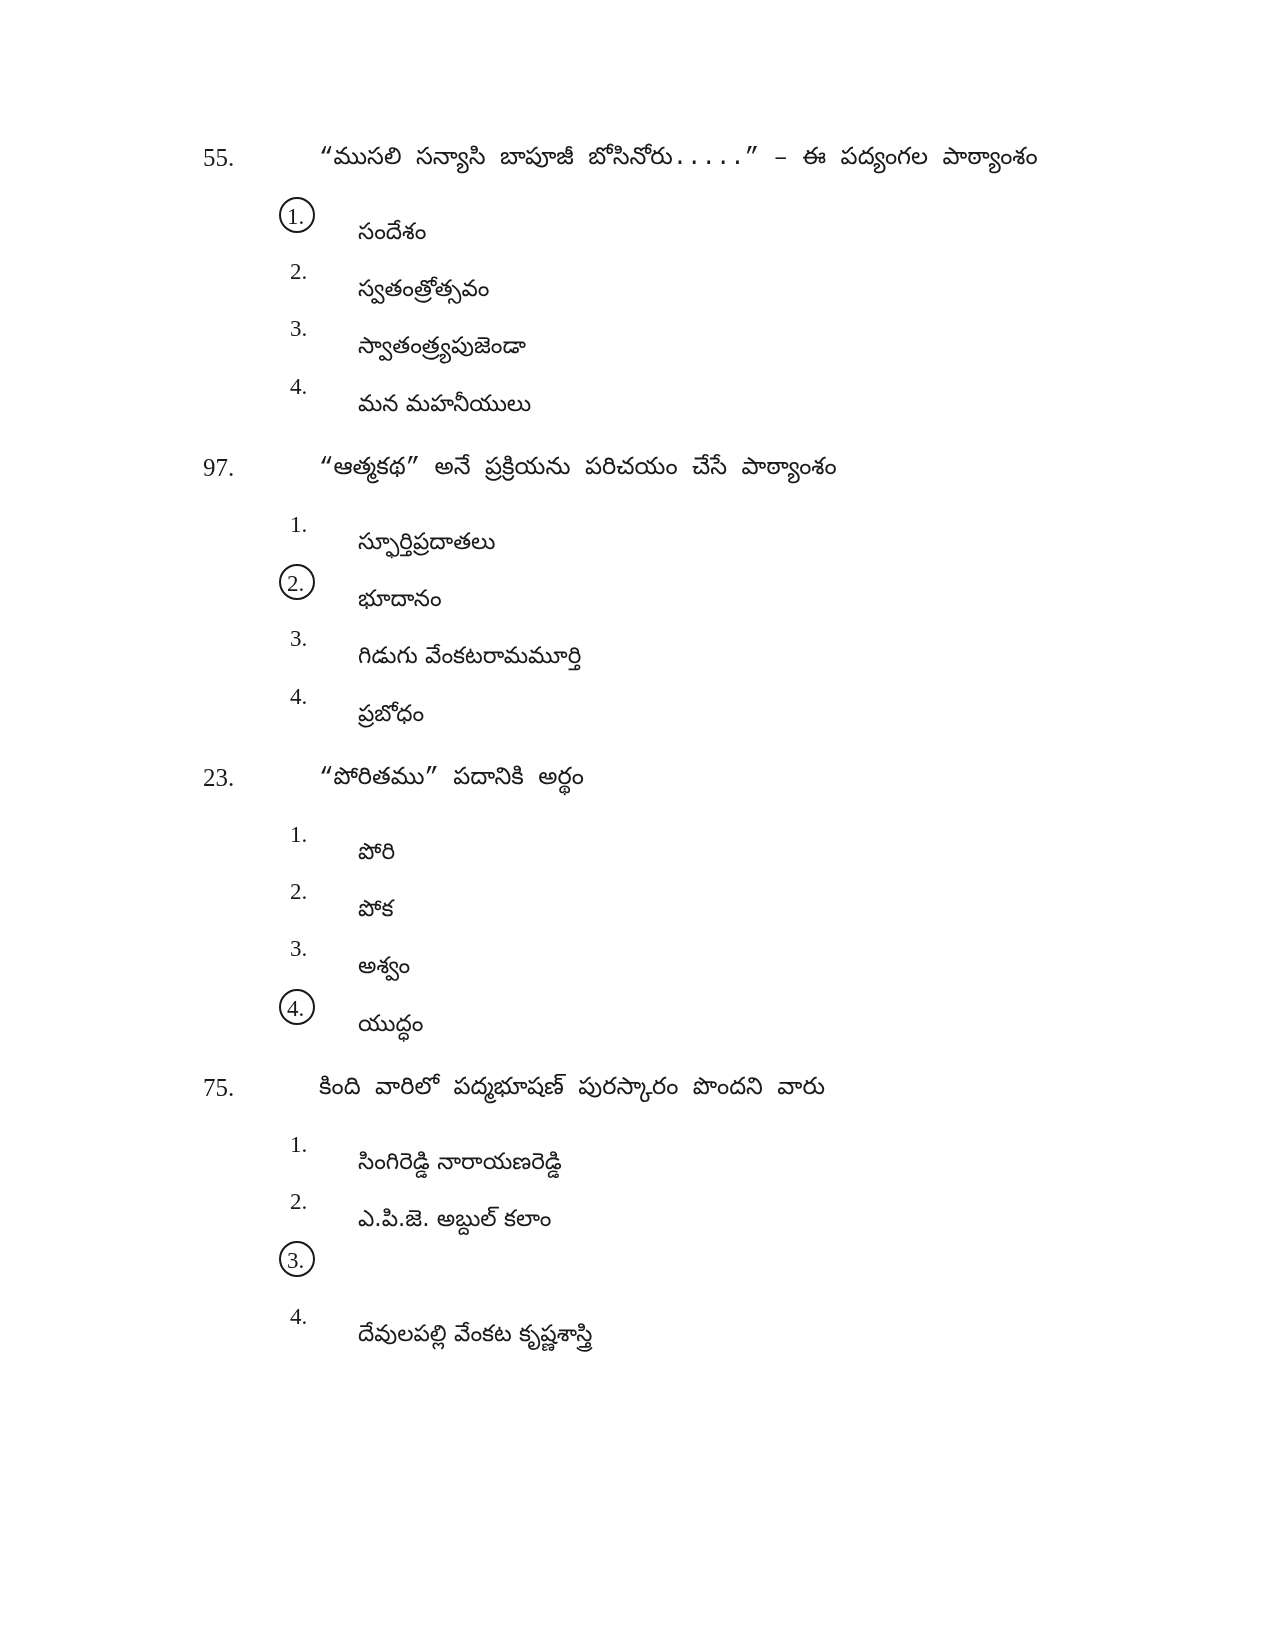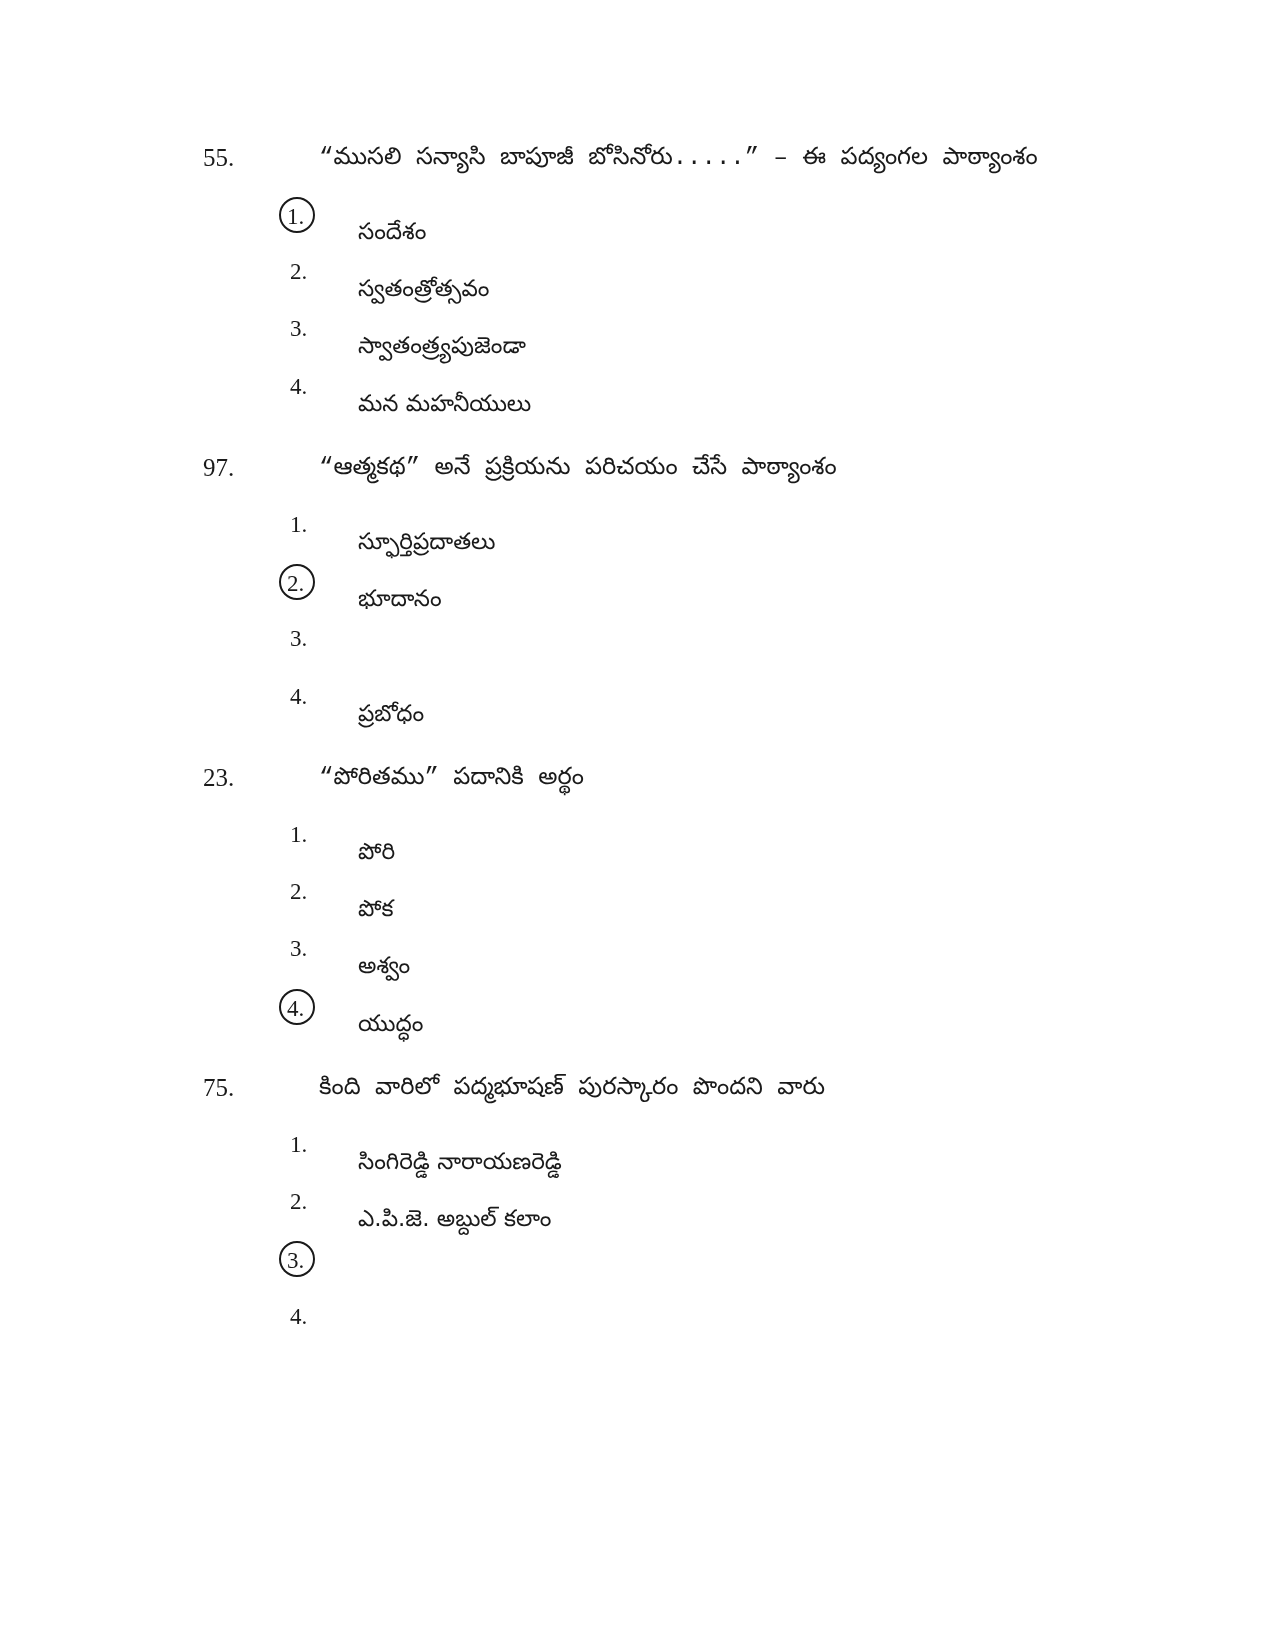--- a/index.html
+++ b/index.html
@@ -70,20 +70,21 @@
   <div class="opt" style="top:57px;">
     <span class="opt-num">1.</span>
     <span class="opt-text">స్ఫూర్తిప్రదాతలు</span>
   </div>
   <div class="opt" style="top:114px;">
     <span class="opt-num circled">2.</span>
     <span class="opt-text">భూదానం</span>
   </div>
   <div class="opt" style="top:171px;">
     <span class="opt-num">3.</span>
+    <span class="opt-text">గిడుగు వేంకటరామమూర్తి</span>
   </div>
   <div class="opt" style="top:229px;">
     <span class="opt-num">4.</span>
     <span class="opt-text">ప్రబోధం</span>
   </div>
 </div>
 
 <div class="question" style="top:758px;">
   <div class="q-line" style="top:0;">
     <span class="q-num">23.</span>
@@ -118,14 +119,15 @@
   </div>
   <div class="opt" style="top:114px;">
     <span class="opt-num">2.</span>
     <span class="opt-text">ఎ.పి.జె. అబ్దుల్ కలాం</span>
   </div>
   <div class="opt" style="top:171px;">
     <span class="opt-num circled">3.</span>
   </div>
   <div class="opt" style="top:229px;">
     <span class="opt-num">4.</span>
+    <span class="opt-text">దేవులపల్లి వేంకట కృష్ణశాస్త్రి</span>
   </div>
 </div>
 
 </body></html>

